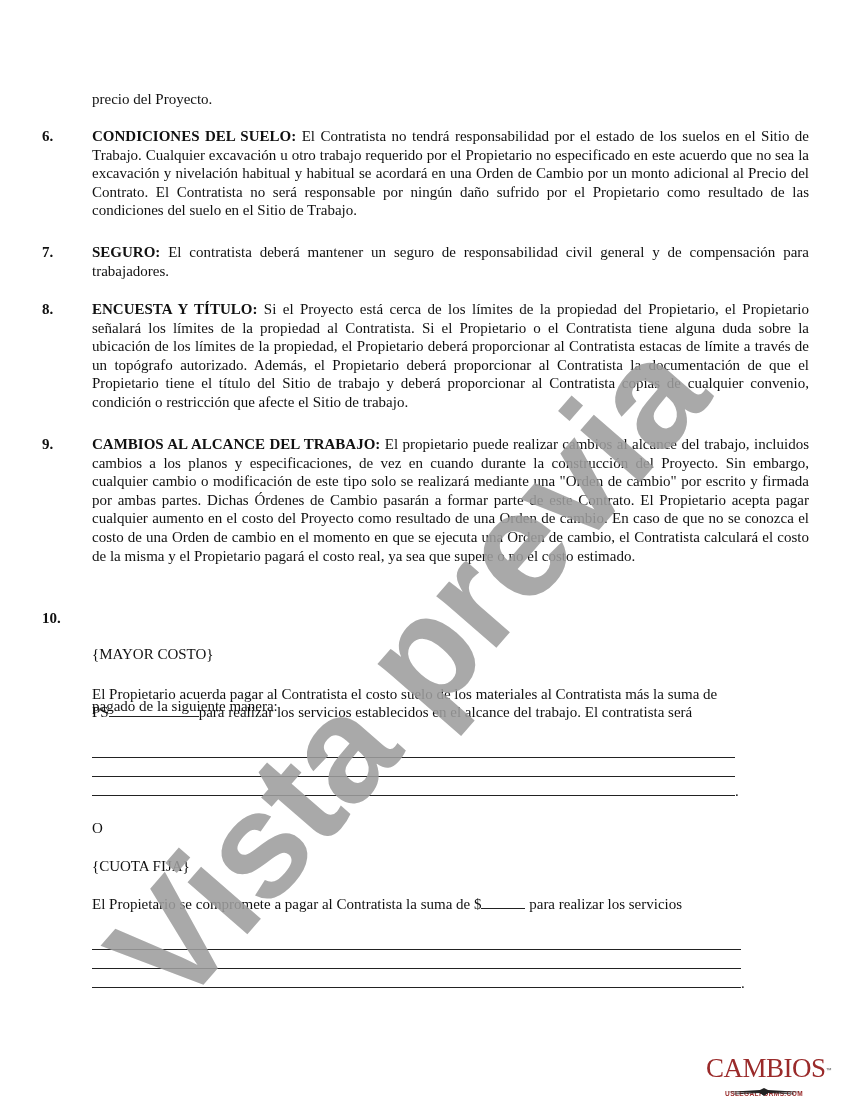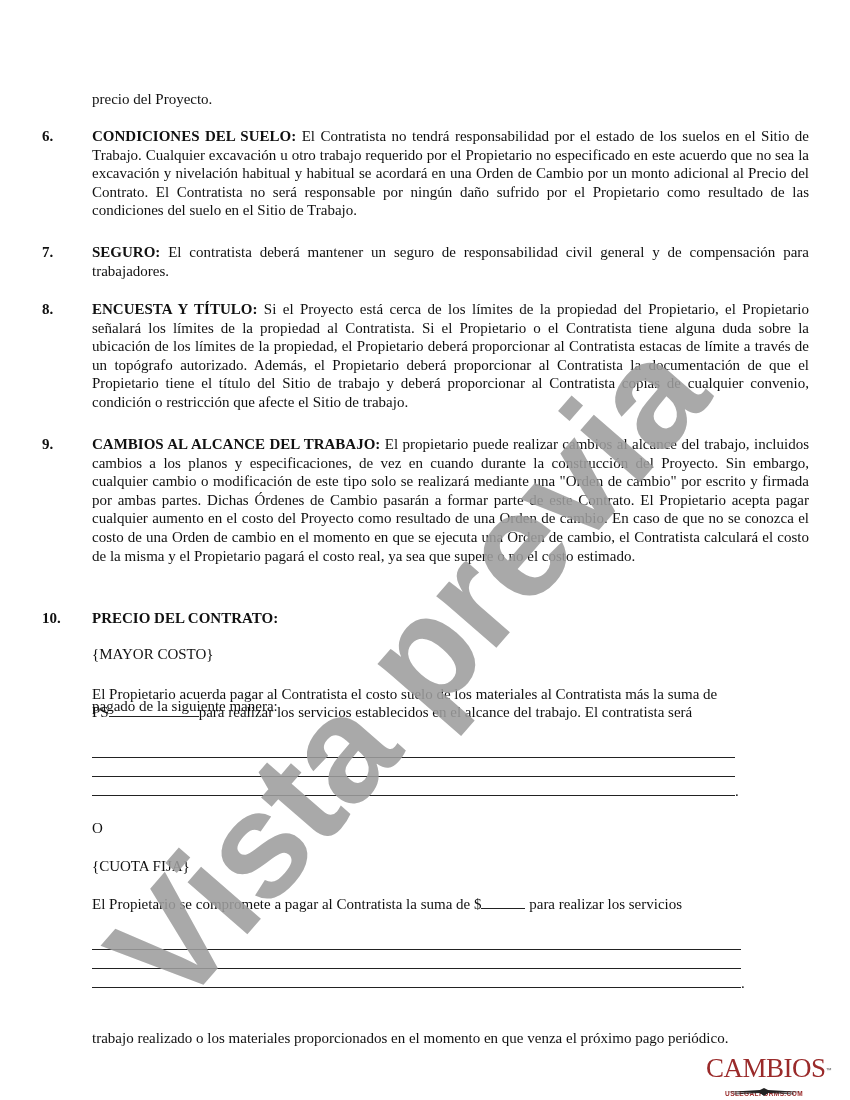--- a/index.html
+++ b/index.html
@@ -44,21 +44,20 @@
   <div class="txt body" style="top:269px;">
     <span class="heading">ENCUESTA Y TÍTULO:</span><span> Si el Proyecto está cerca de los límites de la propiedad del Propietario, el Propietario señalará los límites de la propiedad al Contratista. Si el Propietario o el Contratista tiene alguna duda sobre la ubicación de los límites de la propiedad, el Propietario deberá proporcionar al Contratista estacas de límite a través de un topógrafo autorizado. Además, el Propietario deberá proporcionar al Contratista la documentación de que el Propietario tiene el título del Sitio de trabajo y deberá proporcionar al Contratista copias de cualquier convenio, condición o restricción que afecte el Sitio de trabajo.</span>
   </div>
 
   <div class="num" style="top:404px;">9.</div>
   <div class="txt body" style="top:404px;">
     <span class="heading">CAMBIOS AL ALCANCE DEL TRABAJO:</span><span> El propietario puede realizar cambios al alcance del trabajo, incluidos cambios a los planos y especificaciones, de vez en cuando durante la construcción del Proyecto. Sin embargo, cualquier cambio o modificación de este tipo solo se realizará mediante una "Orden de cambio" por escrito y firmada por ambas partes. Dichas Órdenes de Cambio pasarán a formar parte de este Contrato. El Propietario acepta pagar cualquier aumento en el costo del Proyecto como resultado de una Orden de cambio. En caso de que no se conozca el costo de una Orden de cambio en el momento en que se ejecuta una Orden de cambio, el Contratista calculará el costo de la misma y el Propietario pagará el costo real, ya sea que supere o no el costo estimado.</span>
   </div>
 
   <div class="num" style="top:578px;">10.</div>
-  <div class="txt body heading" style="top:578px;">PRECIO DEL CONTRATO:</div>
 
   <div class="txt body" style="top:614px;">{MAYOR COSTO}</div>
 
   <div class="txt" style="left:92px; top:654px; text-align:left; white-space:nowrap;">El Propietario acuerda pagar al Contratista el costo suelo de los materiales al Contratista más la suma de</div>
   <div class="txt" style="left:92px; top:672px; text-align:center; white-space:nowrap;">
     <span>PS</span><span class="blank" style="width:90px;"></span><span>para realizar los servicios establecidos en el alcance del trabajo. El contratista será</span>
   </div>
   <div class="txt" style="left:92px; top:666px; text-align:center;">pagado de la siguiente manera:</div>
 
   <div class="rule" style="left:92px; top:726px; width:643px;"></div>
@@ -72,21 +71,20 @@
 
   <div class="txt" style="left:92px; top:864px; text-align:center; white-space:nowrap;">
     <span>El Propietario se compromete a pagar al Contratista la suma de $</span><span class="blank" style="width:44px;"></span><span> para realizar los servicios</span>
   </div>
 
   <div class="rule" style="left:92px; top:918px; width:649px;"></div>
   <div class="rule" style="left:92px; top:937px; width:649px;"></div>
   <div class="rule" style="left:92px; top:956px; width:649px;"></div>
   <div class="dot" style="left:741px; top:945px;">.</div>
 
-  <div class="txt" style="left:92px; top:998px; text-align:left; white-space:nowrap;">trabajo realizado o los materiales proporcionados en el momento en que venza el próximo pago periódico.</div>
 
   <div class="watermark" style="left:82px; top:900px;">Vista previa</div>
 
   <div class="logo">
     <div class="logo-word"><span>CAMBIOS</span><span class="logo-tm">™</span></div>
     <div class="logo-eagle">
       <svg width="80" height="8" viewBox="0 0 80 8">
         <path d="M2 4 L36 2 L40 0 L44 2 L78 4 L44 5 L40 8 L36 5 Z" fill="#222"></path>
         <path d="M10 6 L36 4.5 L40 7 L44 4.5 L70 6" stroke="#222" stroke-width="0.8" fill="none"></path>
       </svg>

